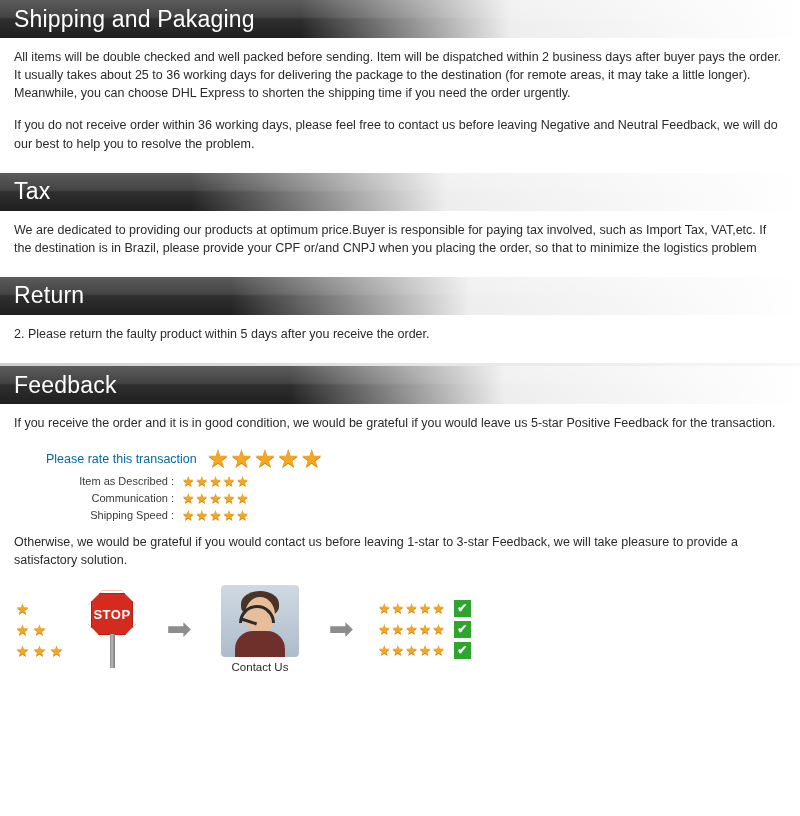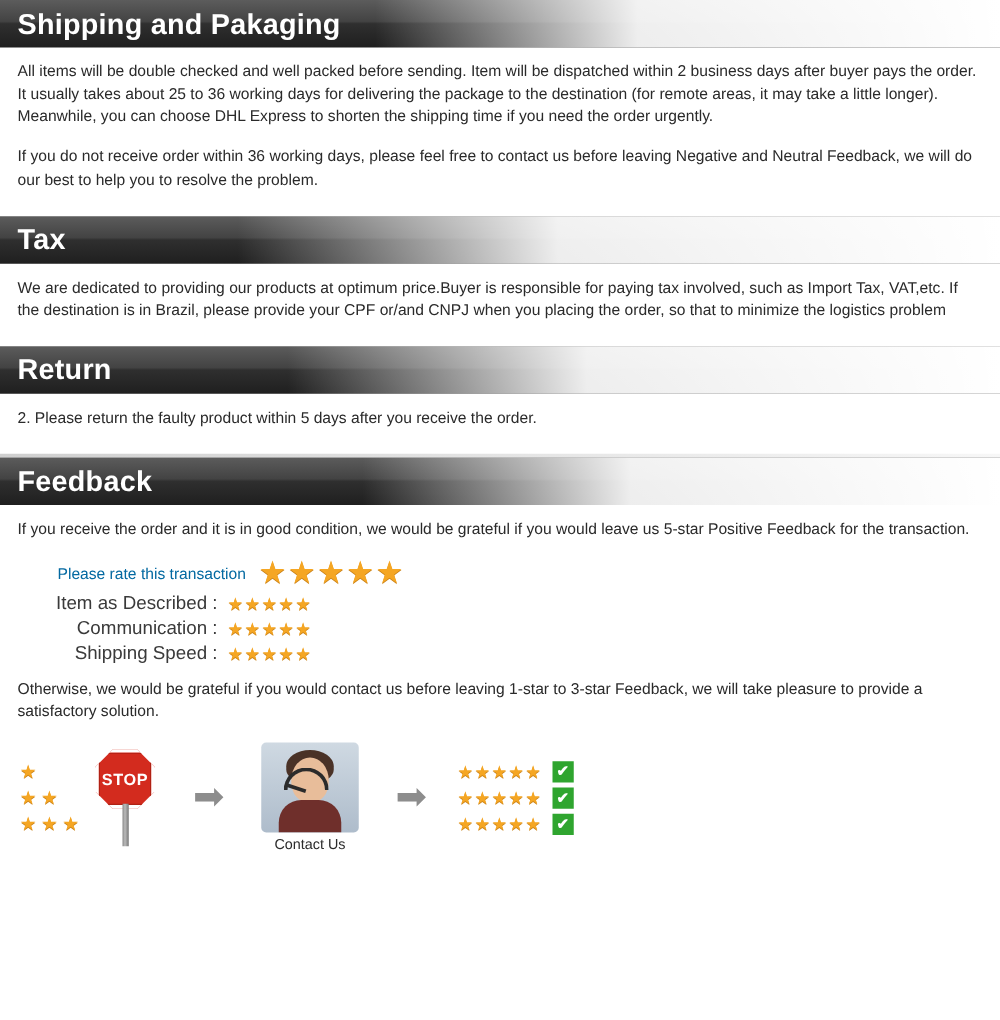--- a/index.html
+++ b/index.html
@@ -21,21 +21,21 @@
     position: relative;
     height: 38px;
     background: linear-gradient(to bottom, #5c5c5c 0%, #434343 45%, #2f2f2f 50%, #1f1f1f 100%);
     display: flex;
     align-items: center;
     padding-left: 14px;
   }
   .banner .title {
     color: #ffffff;
     font-size: 23px;
-    font-weight: 700;
+    font-weight: 400;
     letter-spacing: 0.2px;
     line-height: 1;
     white-space: nowrap;
     position: relative;
     z-index: 3;
   }
   
   .banner .wedge {
     position: absolute;
     top: 0; bottom: 0;
@@ -92,21 +92,21 @@
   }
 
   .subrate {
     display: flex;
     align-items: center;
     margin: 3px 0;
   }
   .subrate .lbl {
     width: 168px;
     text-align: right;
-    font-size: 15px;
+    font-size: 11px;
     color: #3a3a3a;
     padding-right: 8px;
   }
 
   
   .graphic {
     display: flex;
     align-items: center;
     padding: 10px 14px 0 14px;
     gap: 0;
@@ -118,21 +118,21 @@
     align-items: center;
     justify-items: center;
     width: 58px;
   }
   .star-grid .star { font-size: 15px; }
   .star-grid .empty { visibility: hidden; }
 
   .stop-sign {
     width: 58px; height: 78px;
     position: relative;
-    margin-left: 4px;
+    margin-left: 16px;
   }
   .stop-oct {
     width: 48px; height: 48px;
     background: #d32b1e;
     border: 3px solid #ffffff;
     clip-path: polygon(30% 0%, 70% 0%, 100% 30%, 100% 70%, 70% 100%, 30% 100%, 0% 70%, 0% 30%);
     display: flex; align-items: center; justify-content: center;
     color: #fff; font-size: 13px; font-weight: bold; letter-spacing: 0.5px;
     box-shadow: 0 0 0 1px #b02114 inset;
   }

